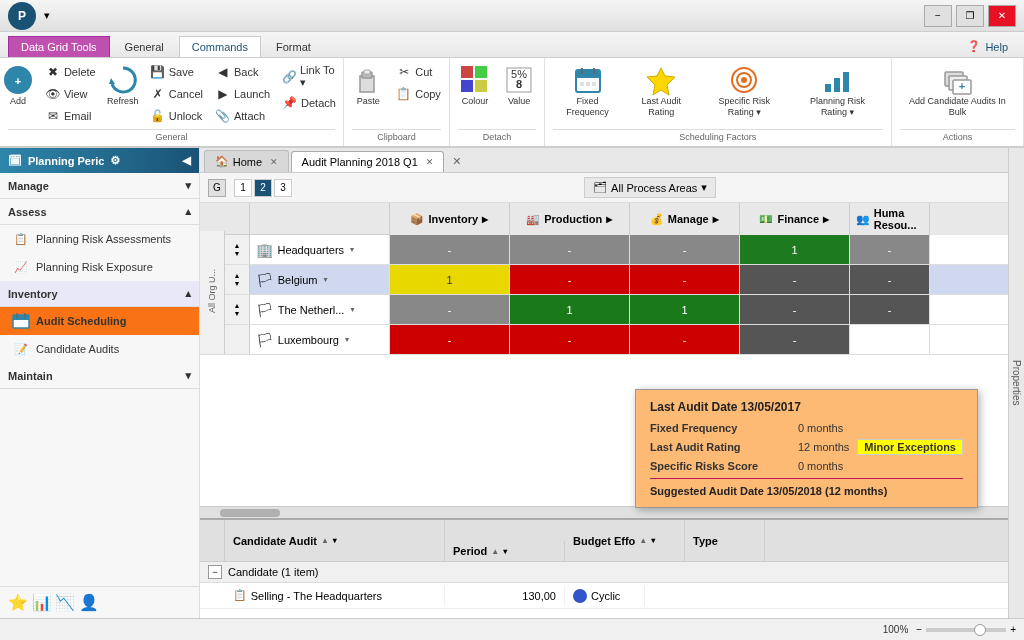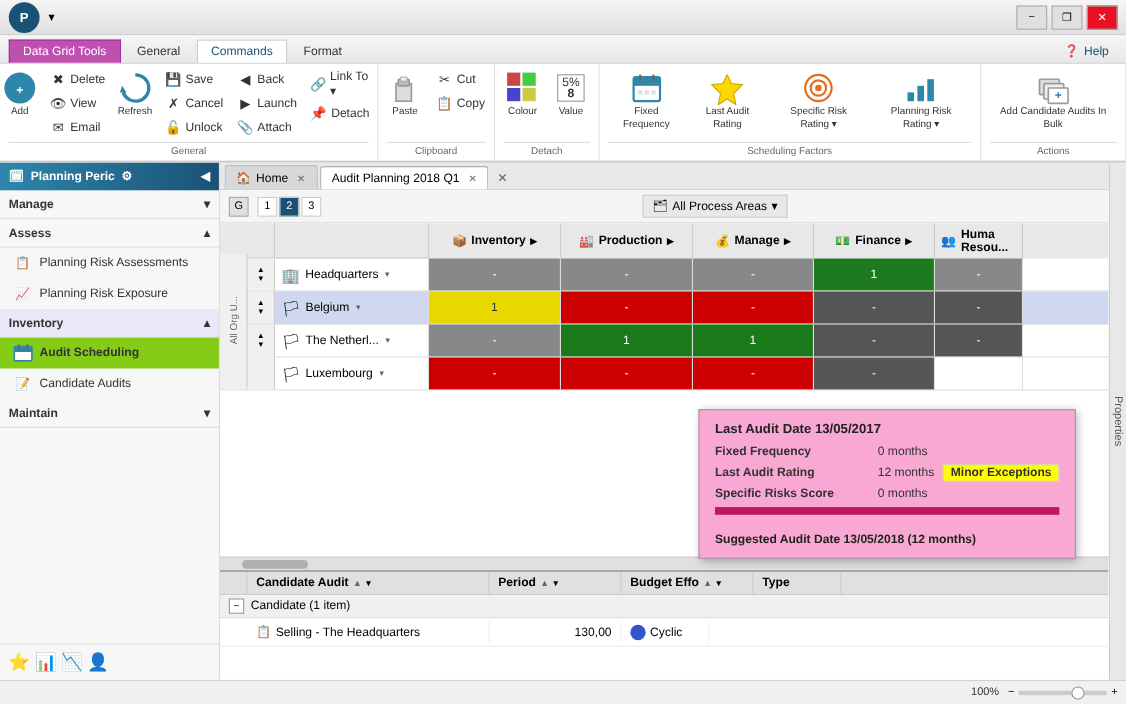--- a/index.html
+++ b/index.html
@@ -155,21 +155,21 @@
     }
     .sidebar-item {
       display: flex;
       align-items: center;
       gap: 6px;
       padding: 5px 12px;
       cursor: pointer;
       color: #333;
       font-size: 11px;
     }
-    .sidebar-item.active { background: #84cc16; font-weight: bold; }
+    .sidebar-item.active { background: #f97316; font-weight: bold; }
     .sidebar-item-icon { width: 18px; height: 18px; display: flex; align-items: center; justify-content: center; }
 
     
     .content-pane {
       flex: 1;
       display: flex;
       flex-direction: column;
       overflow: hidden;
       background: #f5f5f5;
     }
@@ -309,21 +309,21 @@
       font-size: 10px;
       color: #555;
       padding: 8px 0;
     }
 
     
     .tooltip-popup {
       position: absolute;
       right: 30px;
       bottom: 110px;
-      background: #f9a8d4;
+      background: #fdba74;
       border: 1px solid #999;
       box-shadow: 2px 2px 8px rgba(0,0,0,0.3);
       padding: 10px 14px;
       min-width: 280px;
       z-index: 100;
     }
     .tooltip-title {
       font-weight: bold;
       font-size: 12px;
       margin-bottom: 8px;
@@ -358,22 +358,22 @@
       color: #333;
       padding: 1px 6px;
       font-weight: bold;
       font-size: 11px;
     }
     .tooltip-footer {
       font-weight: bold;
       font-size: 11px;
       margin-top: 6px;
       color: #222;
-      border-top: 7px solid #be185d;
-      padding-top: 17px;
+      border-top: 1px solid #be185d;
+      padding-top: 6px;
     }
 
     
     .scrollbar-h {
       height: 12px;
       background: #e0e0e0;
       border-top: 1px solid #ccc;
       display: flex;
       align-items: center;
     }
@@ -861,21 +861,21 @@
 
       <div class="candidate-grid">
 
         <div class="candidate-header">
           <div style="width: 25px; background: #e0e0e0; border-right: 1px solid #ccc;"></div>
           <div class="candidate-col-header" style="width: 220px;">
             <span>Candidate Audit</span>
             <span class="sort-arrow">▲</span>
             <span style="cursor:pointer; font-size: 8px;">▾</span>
           </div>
-          <div class="candidate-col-header" style="width: 120px;">
+          <div class="candidate-col-header" style="width: 120px; margin-top: 21px;">
             <span>Period</span>
             <span class="sort-arrow">▲</span>
             <span style="cursor:pointer; font-size: 8px;">▾</span>
           </div>
           <div class="candidate-col-header" style="width: 120px;">
             <span>Budget Effo</span>
             <span class="sort-arrow">▲</span>
             <span style="cursor:pointer; font-size: 8px;">▾</span>
           </div>
           <div class="candidate-col-header" style="width: 80px;">

